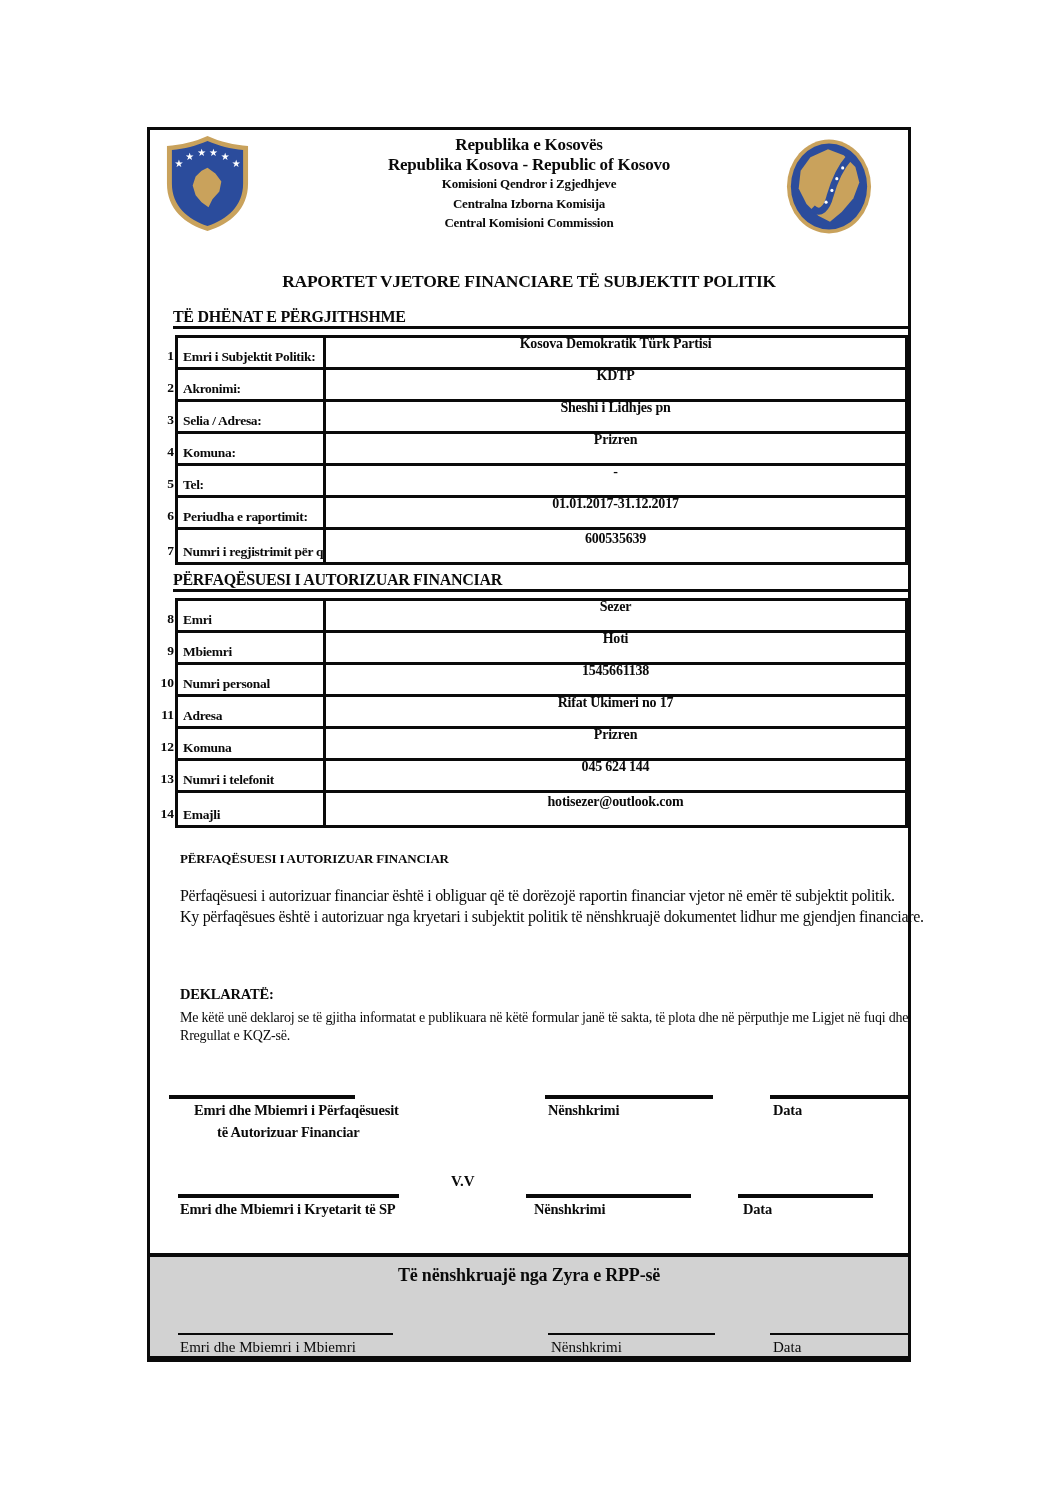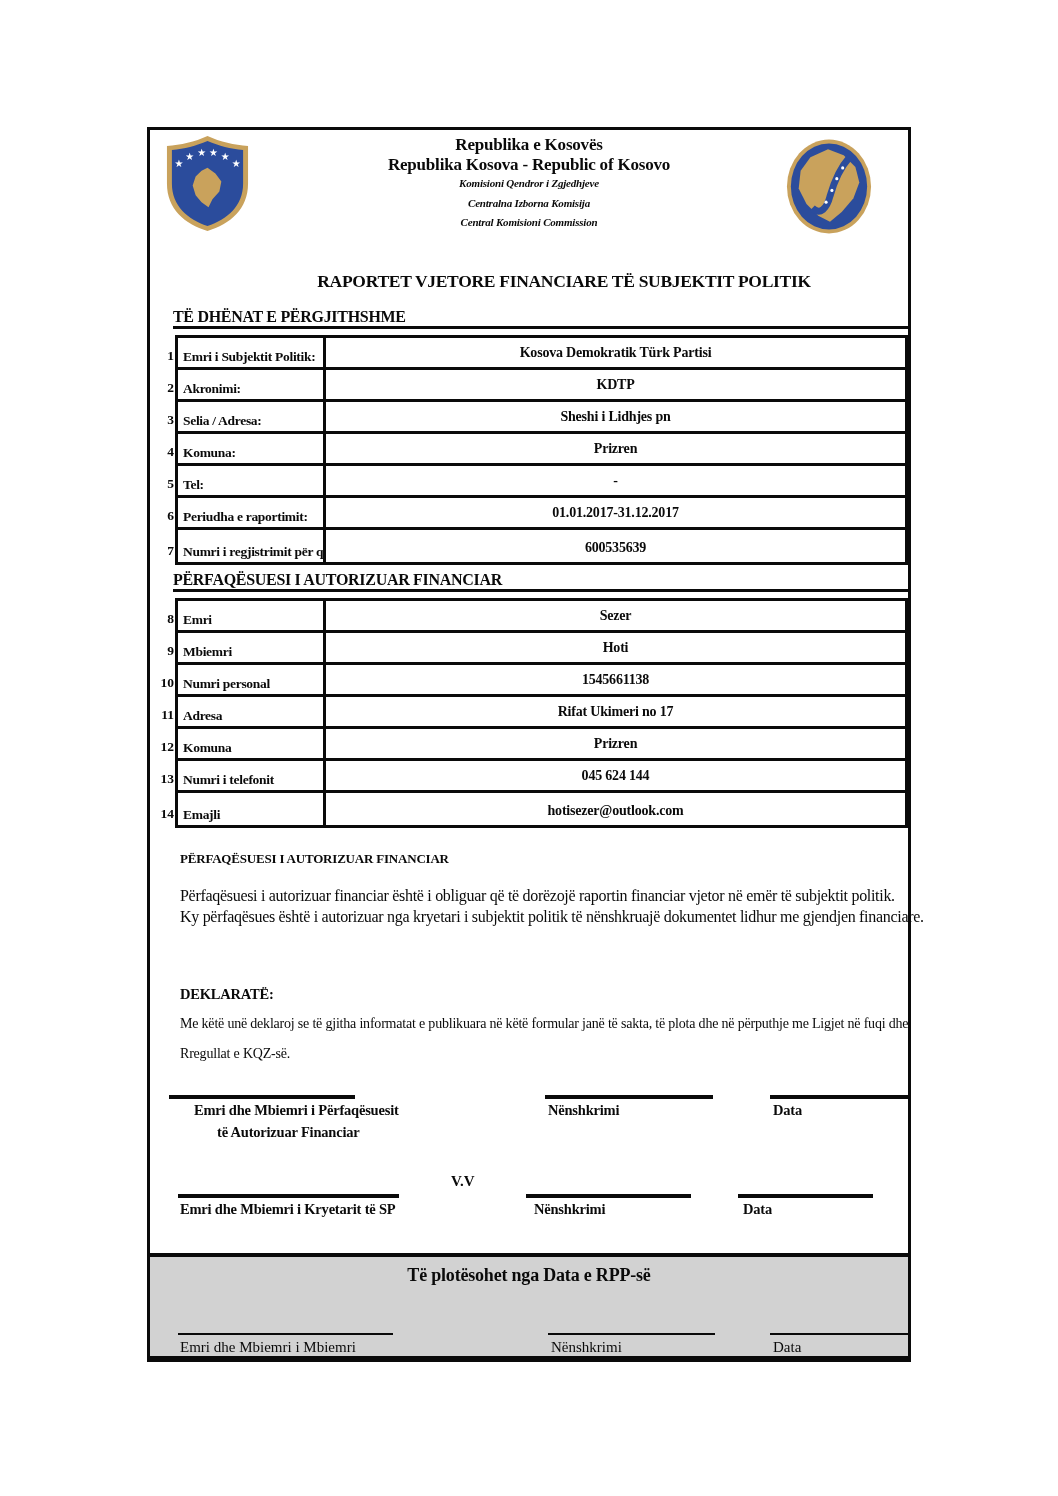--- a/index.html
+++ b/index.html
@@ -10,45 +10,45 @@
   }
   .page {
     position:absolute; left:147px; top:127px; width:764px; height:1235px;
     border:3px solid #0a0a0a; background:#ffffff;
   }
 
   
   .logo { position:absolute; }
   .hdr-text { position:absolute; left:105px; top:5px; width:548px; text-align:center; }
   .hl { font-weight:bold; font-size:17px; line-height:19.5px; letter-spacing:-0.2px; }
-  .hl.it { font-style:italic; font-size:11px; }
+  .hl.it { font-size:13px; }
 
   .doc-title { position:absolute; left:0; top:141px; width:758px; text-align:center;
-    font-weight:bold; font-size:17.5px; letter-spacing:-0.3px;margin-left:35px; }
+    font-weight:bold; font-size:17.5px; letter-spacing:-0.3px; }
 
   .sec-heading { position:absolute; font-weight:bold; font-size:16px;
     border-bottom:3px solid #0a0a0a; padding-bottom:0; letter-spacing:-0.3px; }
 
   
   .ftable { position:absolute; width:733px; border:3px solid #0a0a0a; background:#fff; }
   .trow { display:flex; height:32px; border-bottom:3px solid #0a0a0a; position:relative; }
   .trow:last-child { border-bottom:none; }
   .rnum { position:absolute; left:-23px; bottom:3px; width:19px; text-align:right;
     font-weight:bold; font-size:13.5px; }
   .tlabel { width:148px; border-right:3px solid #0a0a0a; display:flex; align-items:flex-end;
     padding:0 1px 2px 5px; font-weight:bold; font-size:13.5px; letter-spacing:-0.3px;
     white-space:nowrap; overflow:hidden; }
   .tvalue { flex:1; display:flex; align-items:flex-end; justify-content:center;
-    padding-bottom:6px; font-weight:bold; font-size:14px; letter-spacing:-0.2px; }
+    padding-bottom:15px; font-weight:bold; font-size:14px; letter-spacing:-0.2px; }
 
   
   .note-heading { position:absolute; font-weight:bold; font-size:13px; letter-spacing:-0.2px; }
   .note-line { position:absolute; font-size:16px; letter-spacing:-0.3px; white-space:nowrap;text-align:right; }
   .decl-heading { position:absolute; font-weight:bold; font-size:14.5px; letter-spacing:-0.2px; }
-  .decl-text { position:absolute; width:744px; font-size:14px; line-height:30px; letter-spacing:-0.2px; }
+  .decl-text { position:absolute; width:744px; font-size:14px; line-height:18px; letter-spacing:-0.2px; }
 
   
   .sigline { position:absolute; height:4px; background:#0a0a0a; }
   .sigline.thin { height:2px; }
   .siglabel { position:absolute; font-weight:bold; font-size:14.5px; letter-spacing:-0.2px; white-space:nowrap; }
   .vv { position:absolute; font-weight:bold; font-size:15px; }
 
   
   .office { position:absolute; left:0; top:1123px; width:758px; height:106px;
     background:var(--panel-gray,#d2d2d2); border-top:4px solid #0a0a0a; border-bottom:3px solid #0a0a0a; }
@@ -202,21 +202,21 @@
   <div class="vv" style="left:301px; top:1043px;">V.V</div>
 
   <div class="sigline" style="left:28px; top:1064px; width:221px;"></div>
   <div class="siglabel" style="left:30px; top:1071px;">Emri dhe Mbiemri i Kryetarit të SP</div>
   <div class="sigline" style="left:376px; top:1064px; width:165px;"></div>
   <div class="siglabel" style="left:384px; top:1071px;">Nënshkrimi</div>
   <div class="sigline" style="left:588px; top:1064px; width:135px;"></div>
   <div class="siglabel" style="left:593px; top:1071px;">Data</div>
 
   <div class="office">
-    <div class="office-title">Të plotësohet nga Data e RPP-së</div>
+    <div class="office-title">Të nënshkruajë nga Zyra e RPP-së</div>
     <div class="sigline thin" style="left:28px; top:76px; width:215px;"></div>
     <div class="siglabel" style="left:30px; top:82px;">Emri dhe Mbiemri i Mbiemri</div>
     <div class="sigline thin" style="left:398px; top:76px; width:167px;"></div>
     <div class="siglabel" style="left:401px; top:82px;">Nënshkrimi</div>
     <div class="sigline thin" style="left:620px; top:76px; width:139px;"></div>
     <div class="siglabel" style="left:623px; top:82px;">Data</div>
   </div>
 
 </div>
 

